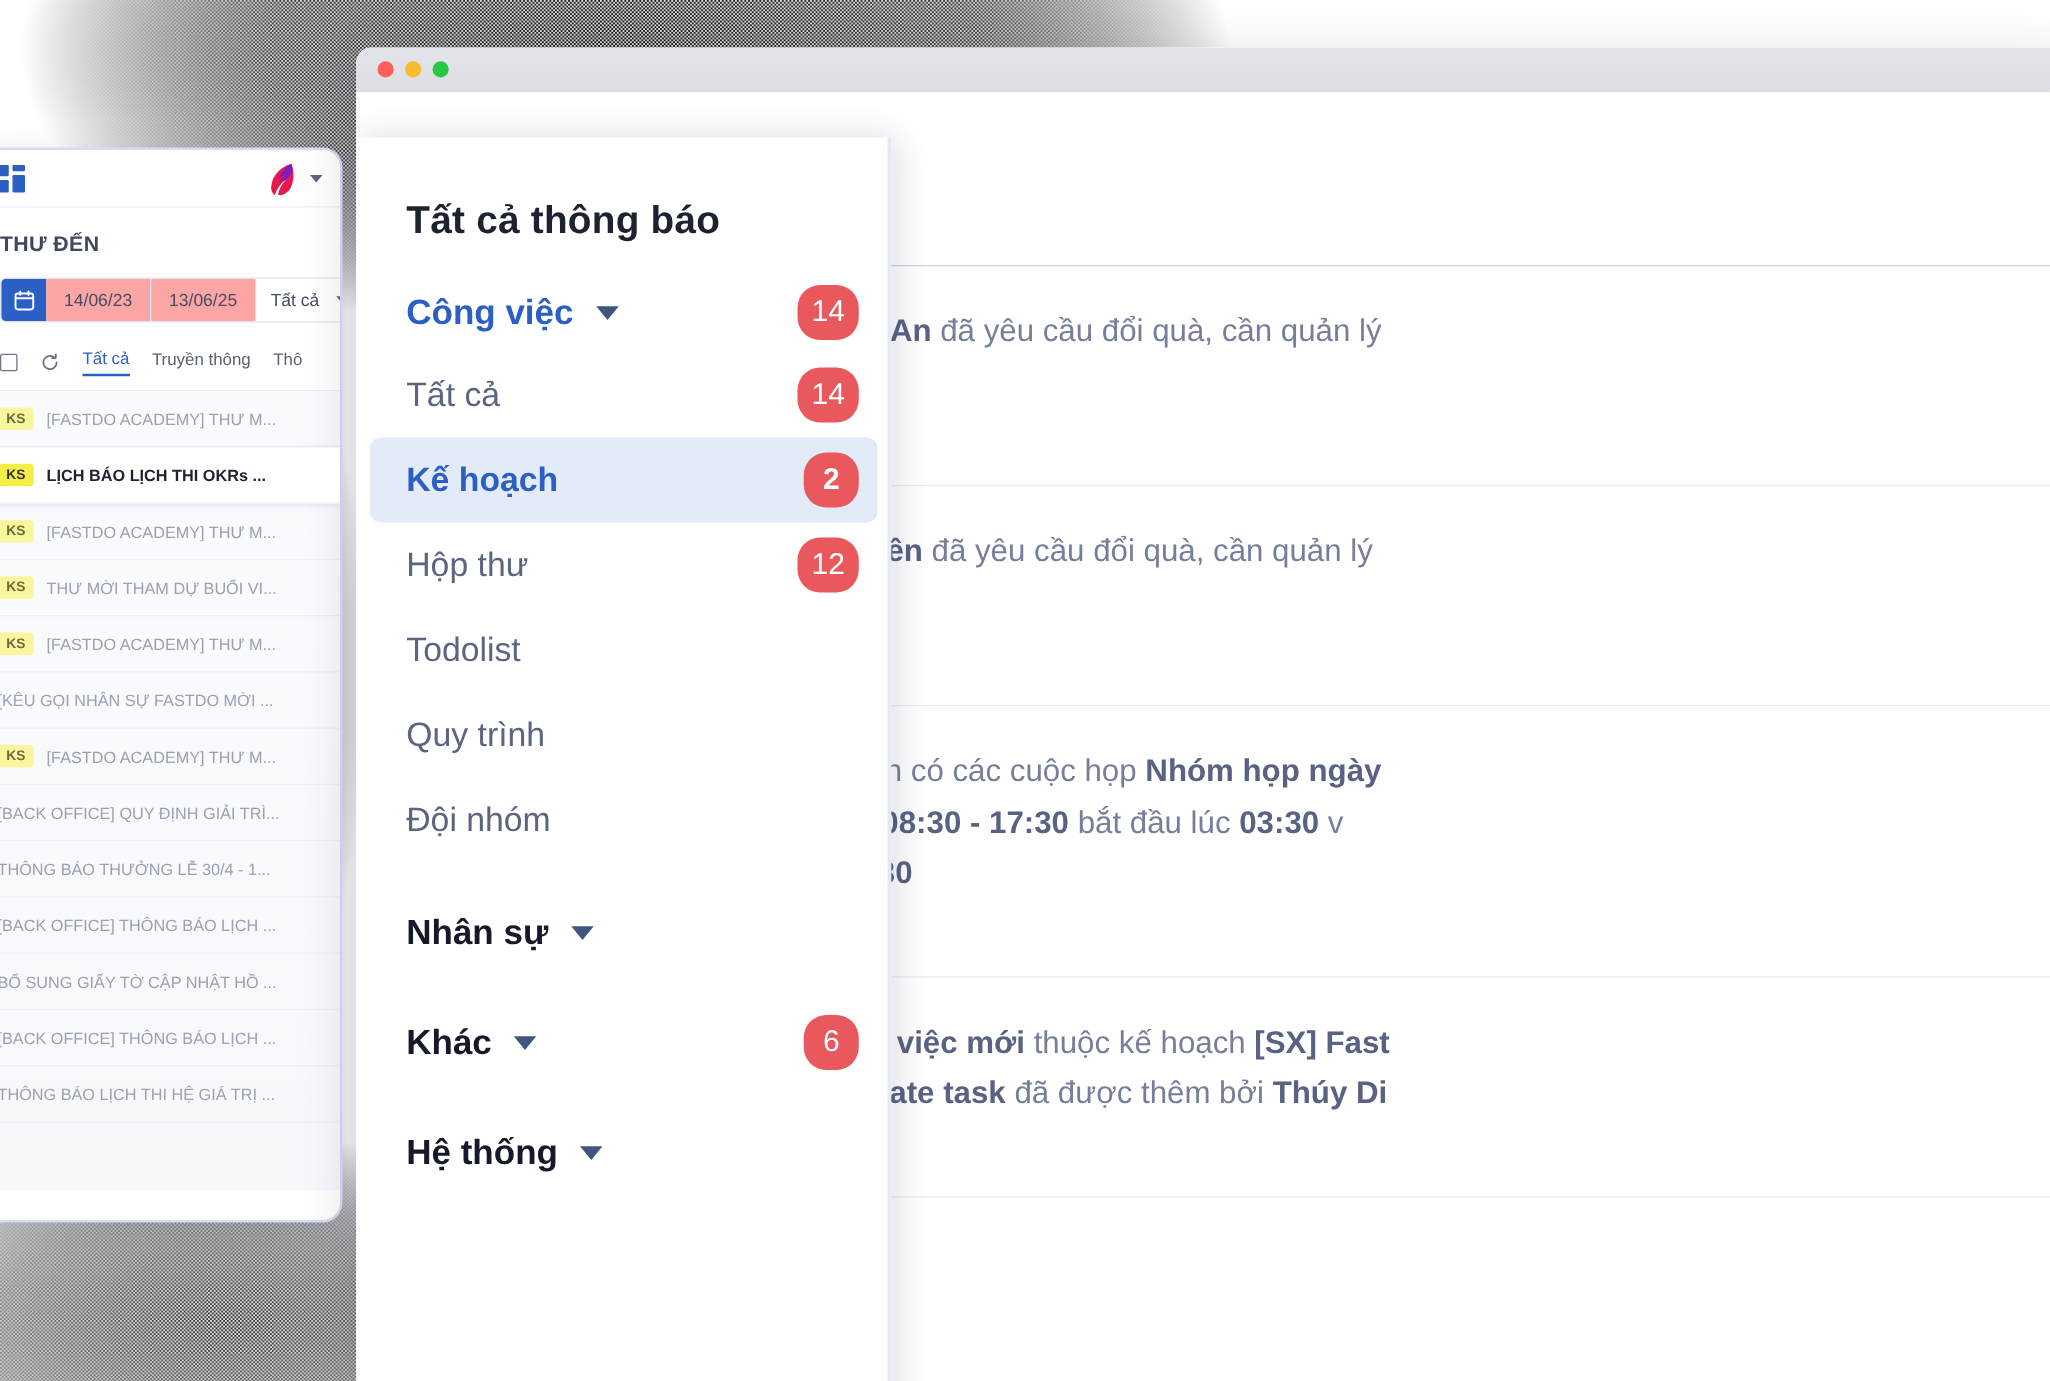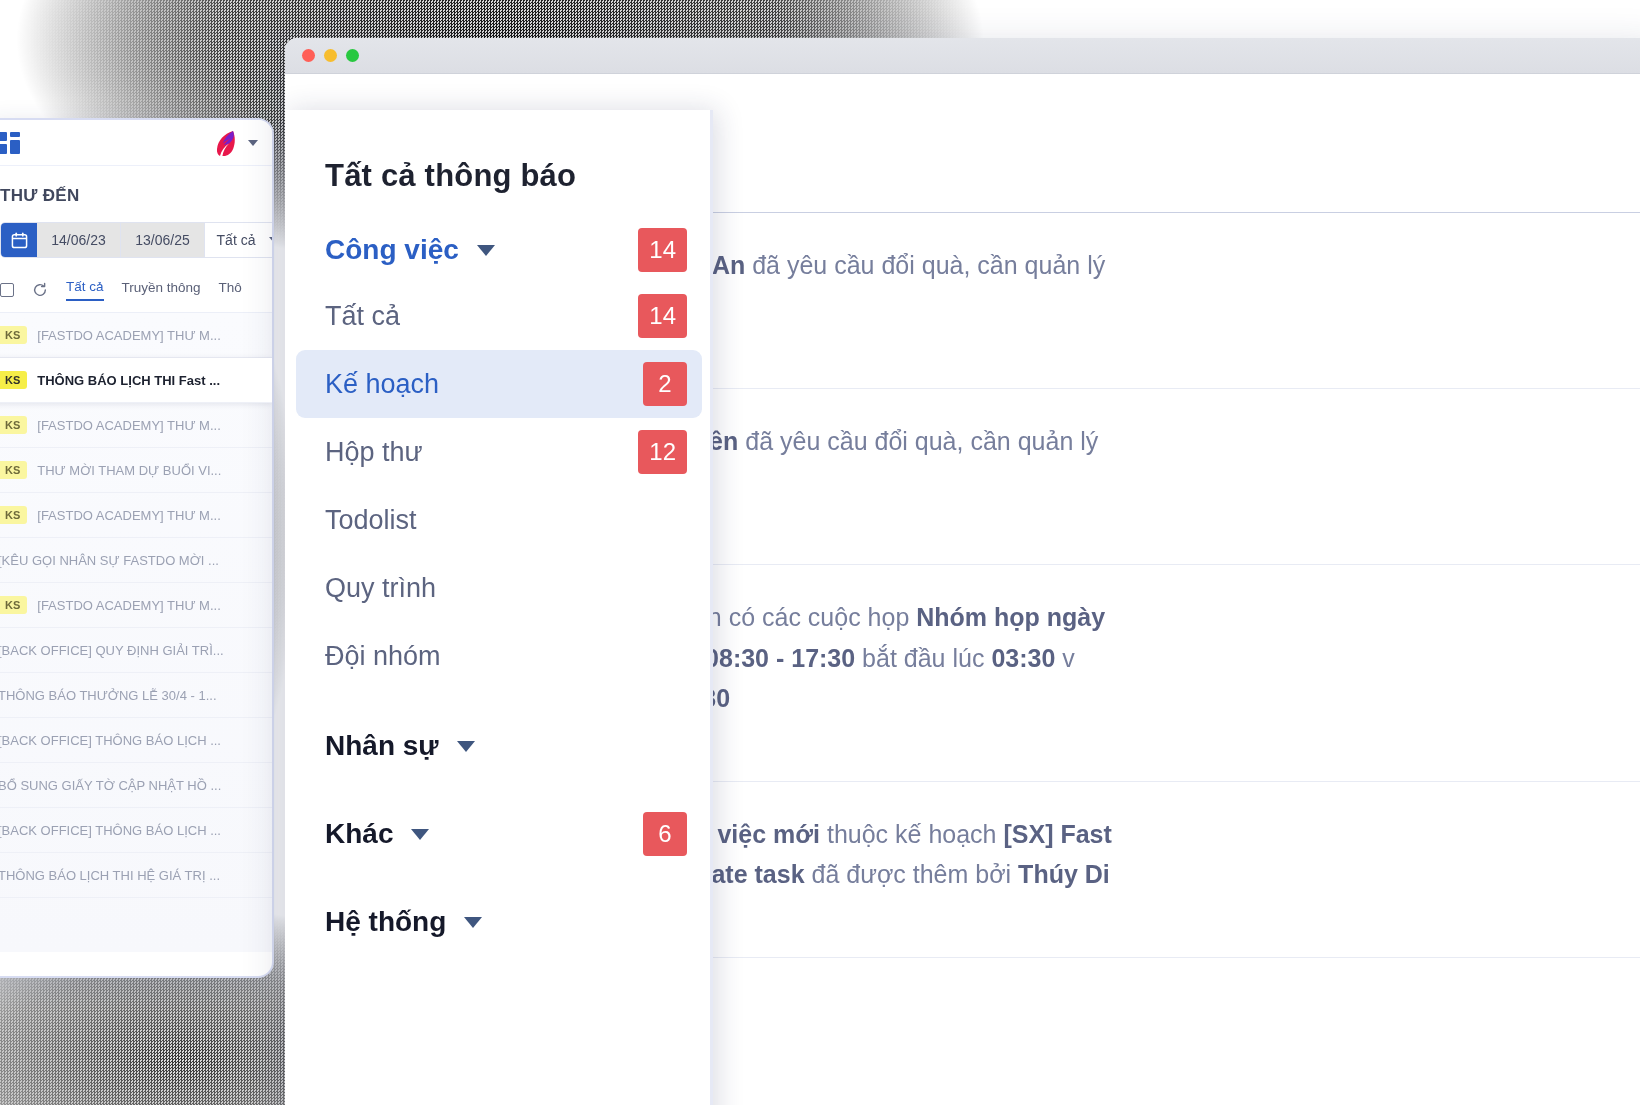--- a/index.html
+++ b/index.html
@@ -113,21 +113,21 @@
   .cal-btn {
     width: 36px; background: #2b5fc4;
     display: flex; align-items: center; justify-content: center;
     flex: 0 0 36px;
   }
   .date-cell {
     flex: 0 0 84px;
     display: flex; align-items: center; justify-content: center;
     font-size: 14px; color: #454c63;
     border-right: 1.5px solid #dfe3f0;
-    background: #e5e5e5;
+    background: #fca5a5;
   }
   .sel-cell {
     flex: 1;
     display: flex; align-items: center; justify-content: center; gap: 14px;
     font-size: 14px; color: #454c63; background: #fff;
     padding: 0 10px;
   }
   .tabs-row {
     display: flex; align-items: center; gap: 18px;
     height: 44px; margin-top: 10px;
@@ -320,33 +320,33 @@
     margin-left: 18px;
     width: 0; height: 0;
     border-left: 9px solid transparent;
     border-right: 9px solid transparent;
     border-top: 11px solid #3f567f;
   }
   .dd-group .spacer { flex: 1; }
   .badge {
     min-width: 44px; height: 44px;
     background: #e8585c; color: #ffffff;
-    border-radius: 4px;
+    border-radius: 18px;
     display: flex; align-items: center; justify-content: center;
     font-size: 24px; padding: 0 11px; text-align: center;
   }
   .dd-item {
     display: flex; align-items: center;
     height: 68px; margin: 0 11px;
     padding: 0 15px 0 29px;
     border-radius: 9px;
   }
   .dd-item .lbl { font-size: 27px; color: #5c6480; }
   .dd-item .spacer { flex: 1; }
-  .dd-item.active { background: #e3eaf8; }
+  .dd-item.active { background: #e3eaf8; font-weight: bold; }
   .dd-item.active .lbl { color: #2b5fc4; }
 
   
   .panel-edge {
     position:absolute; right:0; top:0; width:3px; height:100%;
     background:#e6e9f5;
   }
 </style>
 </head>
 <body>
@@ -407,21 +407,21 @@
       </div>
     </div>
 
     <div class="mail-list" id="mail-list">
         <div class="mail-row">
           <span class="tagks">KS</span>
           <span class="subj">[FASTDO ACADEMY] THƯ M...</span>
         </div>
         <div class="mail-row selected">
           <span class="tagks">KS</span>
-          <span class="subj">THÔNG BÁO LỊCH THI Fast ...</span>
+          <span class="subj">LỊCH BÁO LỊCH THI OKRs ...</span>
         </div>
         <div class="mail-row">
           <span class="tagks">KS</span>
           <span class="subj">[FASTDO ACADEMY] THƯ M...</span>
         </div>
         <div class="mail-row">
           <span class="tagks">KS</span>
           <span class="subj">THƯ MỜI THAM DỰ BUỔI VI...</span>
         </div>
         <div class="mail-row">

